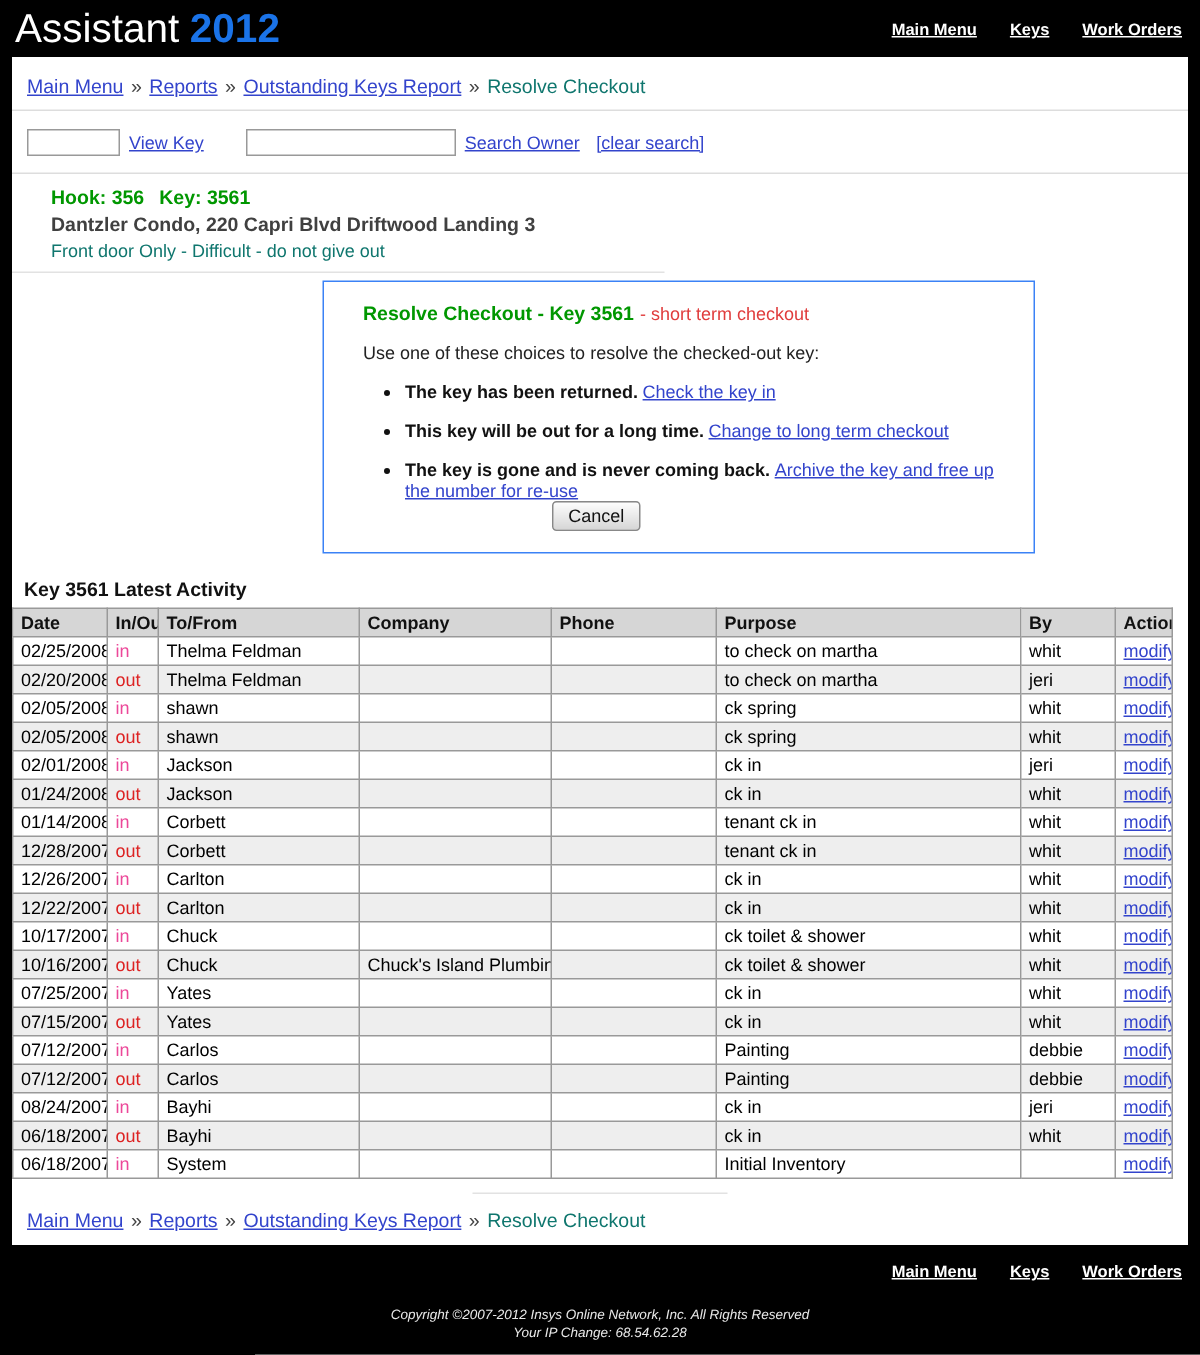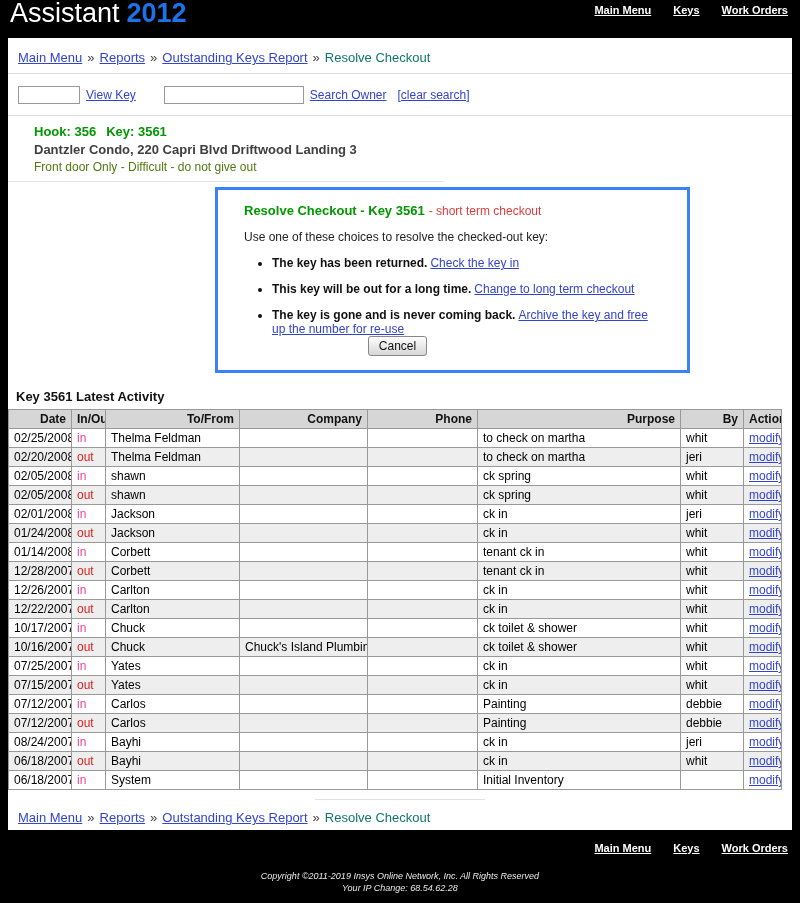--- a/index.html
+++ b/index.html
@@ -4,21 +4,21 @@
 <style>
   * { margin:0; padding:0; box-sizing:border-box; }
   html,body { width:800px; }
   body {
     height:903px; background:#000; overflow:hidden;
     font-family:"Liberation Sans","DejaVu Sans",sans-serif;
   }
   a { cursor:pointer; }
 
   
-  .header { height:38px; background:#000; display:flex; justify-content:space-between; padding:0 12px 0 10px;gap:46px; }
+  .header { height:38px; background:#000; display:flex; justify-content:space-between; align-items:center; padding:0 12px 0 10px;gap:46px; }
   .brand { color:#fff; font-size:27px; line-height:1; }
   .brand .year { color:#1a73e8; font-weight:bold; margin-left:7px; }
   .topnav a, .footer-nav a { color:#fff; font-size:11px; font-weight:bold; margin-left:22px; text-decoration:underline; }
 
   
   .content { margin:0 8px; background:#fff; height:792px; overflow:hidden; }
 
   .breadcrumb { font-size:13px; color:#333; padding:12px 10px 8px; }
   .breadcrumb a { color:#3344cc; text-decoration:underline; }
   .breadcrumb .sep { color:#444; margin:0 5px; }
@@ -30,41 +30,41 @@
   .search-row { padding:12px 10px 11px; display:flex; align-items:center; font-size:12px; }
   .search-row input { height:18px; border:1px solid #999; width:62px; margin-right:6px; font-size:12px; padding:0 3px; font-family:inherit; }
   .search-row input.owner { width:140px; margin-left:28px; }
   .search-row a { color:#3344cc; text-decoration:underline; }
   .search-row a.clear { margin-left:11px; }
 
   .key-info { padding:8px 10px 2px;margin-left:16px; }
   .key-line1 { color:#009700; font-weight:bold; font-size:13px; }
   .key-line1 .hook { margin-right:10px; }
   .key-address { font-weight:bold; font-size:13px; color:#404040; margin-top:3px; }
-  .key-warning { color:#4d7c0f; font-size:12px; margin-top:3px; }
+  .key-warning { color:#0f766e; font-size:12px; margin-top:3px; }
 
   .hr-partial { border:0; border-top:1px solid #e2e2e2; width:435px; margin:5px 0 0 0; }
 
   
-  .dialog { width:475px; margin:5px 0 16px 207px; border:3px solid #3b82f6; background:#fff; padding:13px 26px 14px; }
+  .dialog { width:475px; margin:5px 0 16px 207px; border:1px solid #3b82f6; background:#fff; padding:13px 26px 14px; }
   .dialog-title { font-size:13px; font-weight:bold; color:#009700; }
   .dialog-title .subtitle { color:#e03c3c; font-weight:normal; font-size:12px; margin-left:4px; }
   .dialog-intro { font-size:12px; color:#222; margin-top:12px; }
   .dialog ul { margin:6px 0 0 14px; padding-left:14px; list-style:disc; }
   .dialog li { font-size:12px; margin-top:12px; color:#111; }
   .dialog li .lead { font-weight:bold; }
   .dialog li a { color:#3344cc; text-decoration:underline; margin-left:3px; }
   .dialog-actions { text-align:center; padding-right:110px; }
   .cancel-btn { font-size:12px; font-family:inherit; padding:2px 10px; border:1px solid #888; border-radius:3px; background:linear-gradient(#fdfdfd,#d6d6d6); color:#111; cursor:pointer; }
 
   
   .activity-title { font-size:13px; font-weight:bold; color:#111; margin:2px 0 5px 8px; }
   table.activity { border-collapse:collapse; width:773px; font-size:12px; table-layout:fixed; }
   table.activity th, table.activity td { border:1px solid #999; padding:2px 5px; height:19px; text-align:left; overflow:hidden; white-space:nowrap; }
-  table.activity th { background:#d6d6d6; font-weight:bold; color:#111;text-align:right; }
+  table.activity th { background:#d6d6d6; font-weight:bold; color:#111; }
   table.activity tbody tr:nth-child(even) td { background:#eee; }
   td.inout-in { color:#ec4899; }
   td.inout-out { color:#dd2222; }
   table.activity td a { color:#3344cc; text-decoration:underline; }
 
   .hr-short { border:0; border-top:1px solid #e2e2e2; width:170px; margin:9px auto 0; }
 
   
   .footer { height:73px; background:#000; padding:8px 12px 0; }
   .footer-nav { text-align:right; }
@@ -332,15 +332,15 @@
       </tbody>
   </table>
 
   <hr class="hr-short">
   <div class="breadcrumb bottom"><a>Main Menu</a><span class="sep">»</span><a>Reports</a><span class="sep">»</span><a>Outstanding Keys Report</a><span class="sep">»</span><span class="current">Resolve Checkout</span></div>
 
 </div>
 
 <div class="footer">
   <div class="footer-nav"><a>Main Menu</a><a>Keys</a><a>Work Orders</a></div>
-  <div class="footer-copy">Copyright ©2011-2019 Insys Online Network, Inc.  All Rights Reserved</div>
+  <div class="footer-copy">Copyright ©2007-2012 Insys Online Network, Inc.  All Rights Reserved</div>
   <div class="footer-ip">Your IP Change: 68.54.62.28</div>
 </div>
 
 </body></html>

